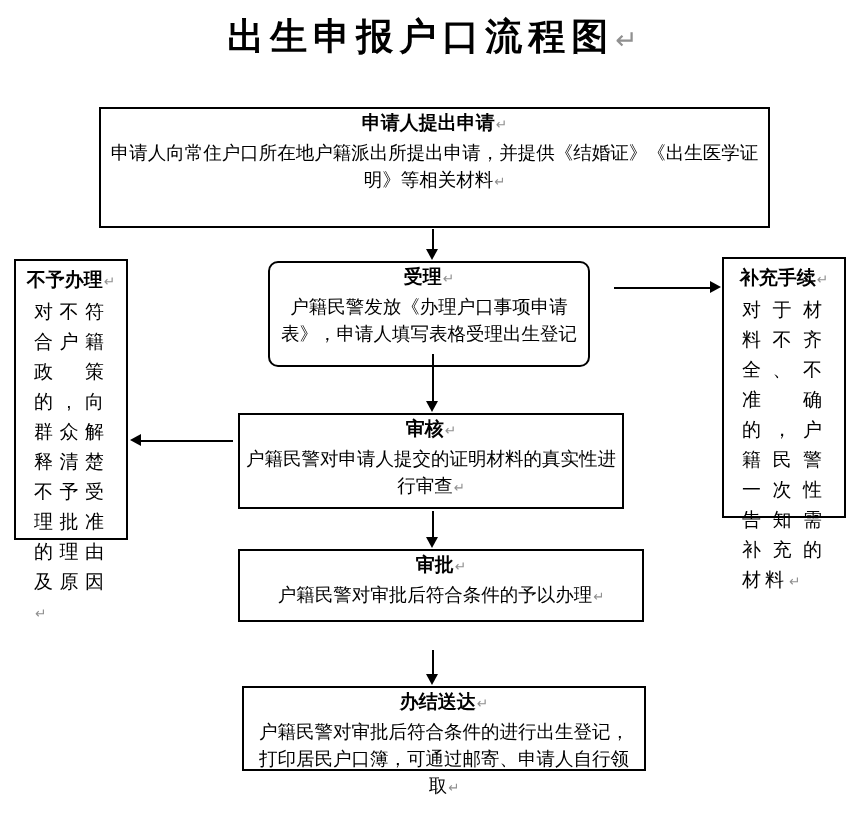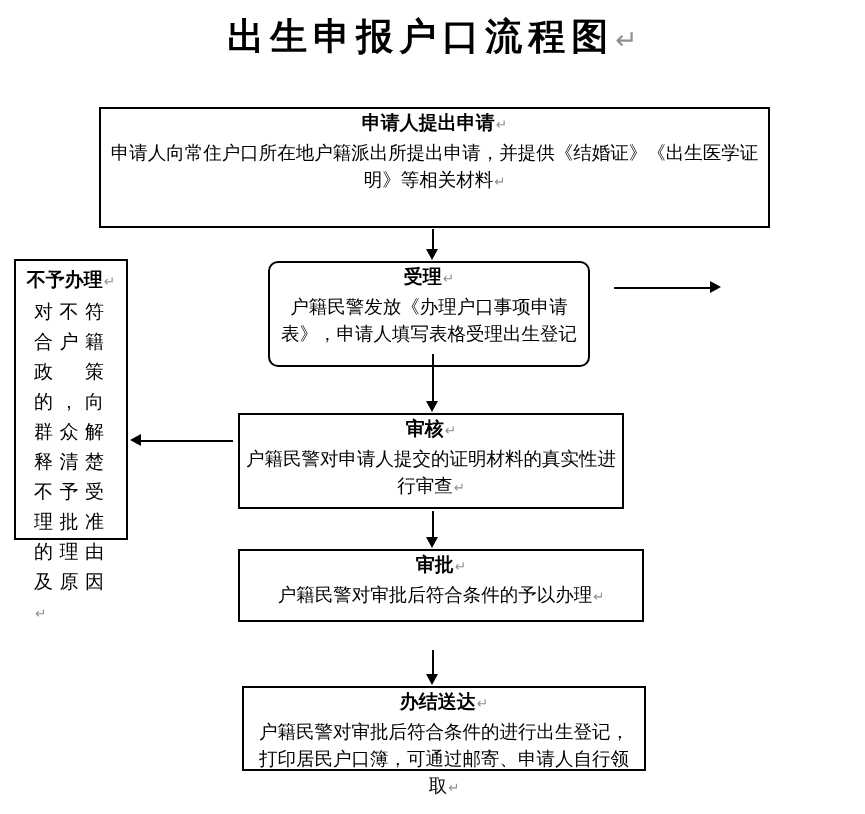--- a/index.html
+++ b/index.html
@@ -97,20 +97,28 @@
 
   <div class="box narrow" style="left:14px; top:259px; width:114px; height:281px;">
     <div class="box-title">
       <span>不予办理</span><span class="rm">↵</span>
     </div>
     <div class="box-body">
       <span>对不符合户籍政策的,向群众解释清楚不予受理批准的理由及原因</span><span class="rm">↵</span>
     </div>
   </div>
 
+  <div class="box narrow" style="left:722px; top:257px; width:124px; height:261px;">
+    <div class="box-title">
+      <span>补充手续</span><span class="rm">↵</span>
+    </div>
+    <div class="box-body">
+      <span>对于材料不齐全、不准确的，户籍民警一次性告知需补充的材料</span><span class="rm">↵</span>
+    </div>
+  </div>
 
   <div class="box" style="left:238px; top:413px; width:386px; height:96px;">
     <div class="box-title">
       <span>审核</span><span class="rm">↵</span>
     </div>
     <div class="box-body">
       <span>户籍民警对申请人提交的证明材料的真实性进行审查</span><span class="rm">↵</span>
     </div>
   </div>
 

